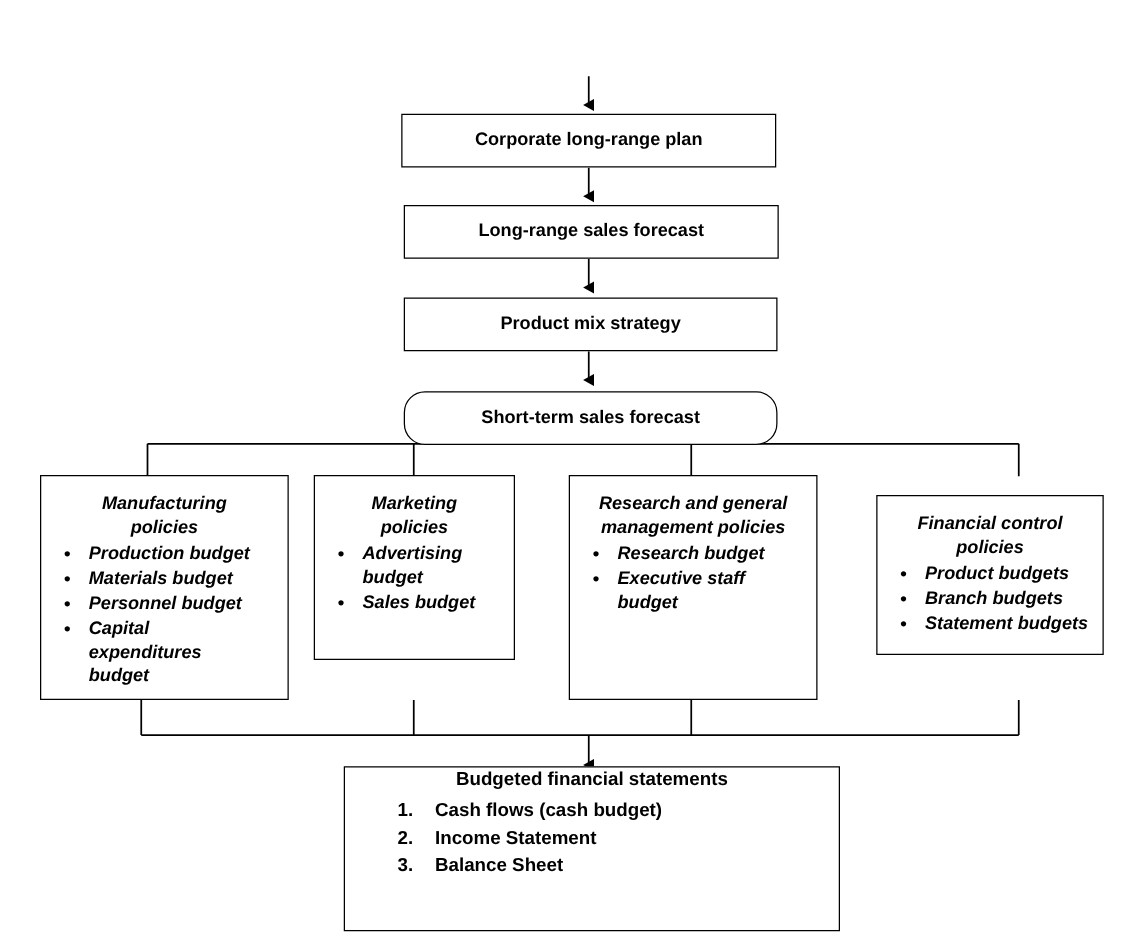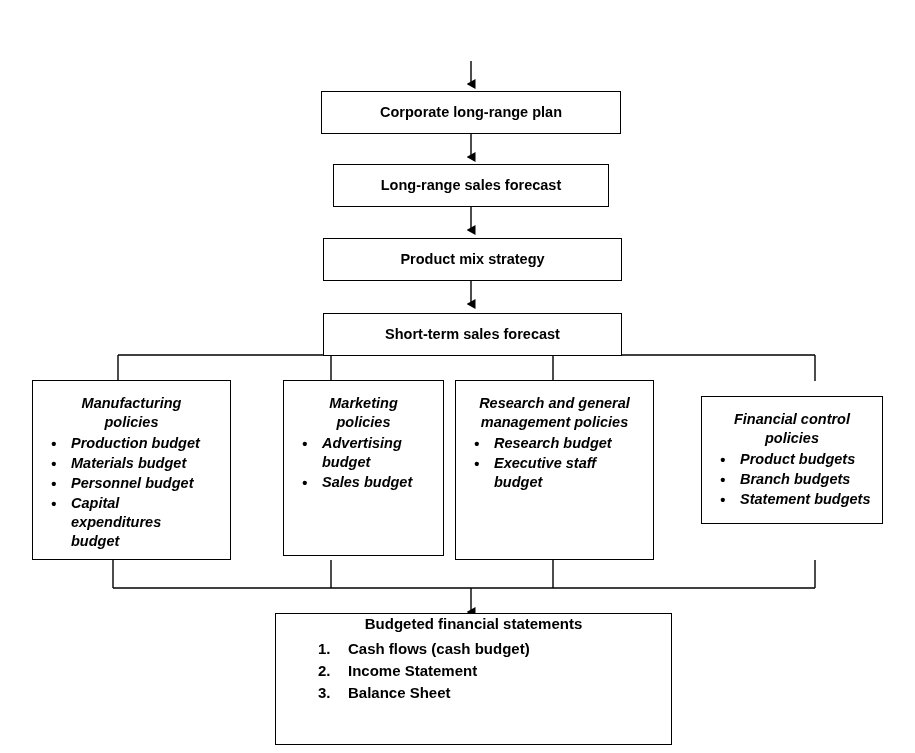--- a/index.html
+++ b/index.html
@@ -138,48 +138,48 @@
     <line x1="815" y1="560" x2="815" y2="588" stroke="#000" stroke-width="1.4"></line>
     <line x1="113" y1="588" x2="815" y2="588" stroke="#000" stroke-width="1.4"></line>
     <line x1="471" y1="588" x2="471" y2="612" stroke="#000" stroke-width="1.4" marker-end="url(#arrowhead)"></line>
   </svg>
 
 
   <div class="node center-single" id="n2" style="left:321px; top:91px; width:300px; height:43px;">
     <span>Corporate long-range plan</span>
   </div>
 
-  <div class="node center-single" id="n3" style="left:333px; top:164px; width:276px; height:43px;">
+  <div class="node center-single" id="n3" style="left:323px; top:164px; width:300px; height:43px;">
     <span>Long-range sales forecast</span>
   </div>
 
   <div class="node center-single" id="n4" style="left:323px; top:238px; width:299px; height:43px;">
     <span>Product mix strategy</span>
   </div>
 
-  <div class="node center-single" id="n5" style="left:323px; top:313px; width:299px; height:43px;">
+  <div class="node center-single" id="n5" style="left:323px; top:313px; width:299px; height:43px;border-radius:17px;">
     <span>Short-term sales forecast</span>
   </div>
 
   <div class="node policy" id="p0" style="left:32px; top:380px; width:199px; height:180px;">
     <span class="node-title">
       <span>Manufacturing</span><br>
       <span>policies</span>
     </span>
     <ul class="bullets">
       <li><span class="bullet-dot">•</span><span>Production budget</span></li>
       <li><span class="bullet-dot">•</span><span>Materials budget</span></li>
       <li><span class="bullet-dot">•</span><span>Personnel budget</span></li>
       <li><span class="bullet-dot">•</span><span style="white-space:pre-line">Capital
  expenditures
  budget</span></li>
     </ul>
   </div>
 
-  <div class="node policy" id="p1" style="left:251px; top:380px; width:161px; height:176px;margin-left:32px;">
+  <div class="node policy" id="p1" style="left:251px; top:380px; width:161px; height:148px;">
     <span class="node-title">
       <span>Marketing</span><br>
       <span>policies</span>
     </span>
     <ul class="bullets gap-top">
       <li><span class="bullet-dot">•</span><span style="white-space:pre-line">Advertising
  budget</span></li>
       <li><span class="bullet-dot">•</span><span>Sales budget</span></li>
     </ul>
   </div>

